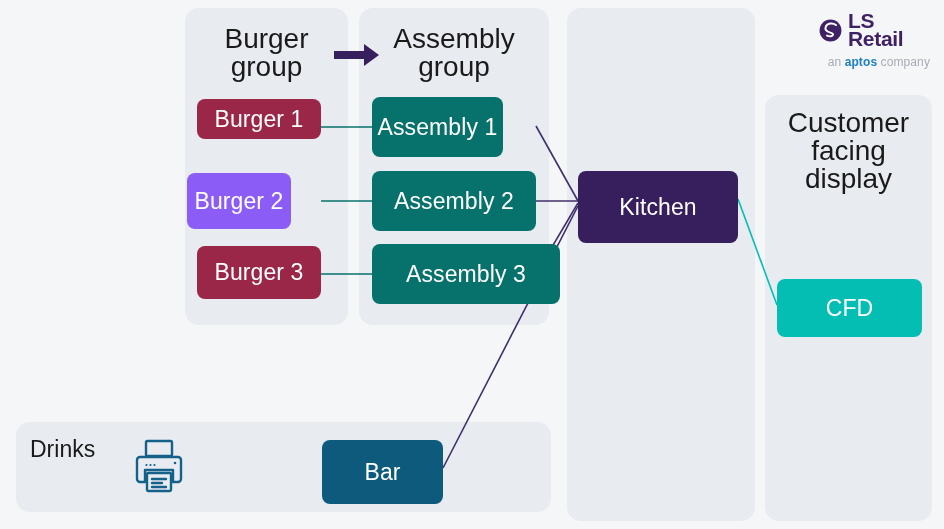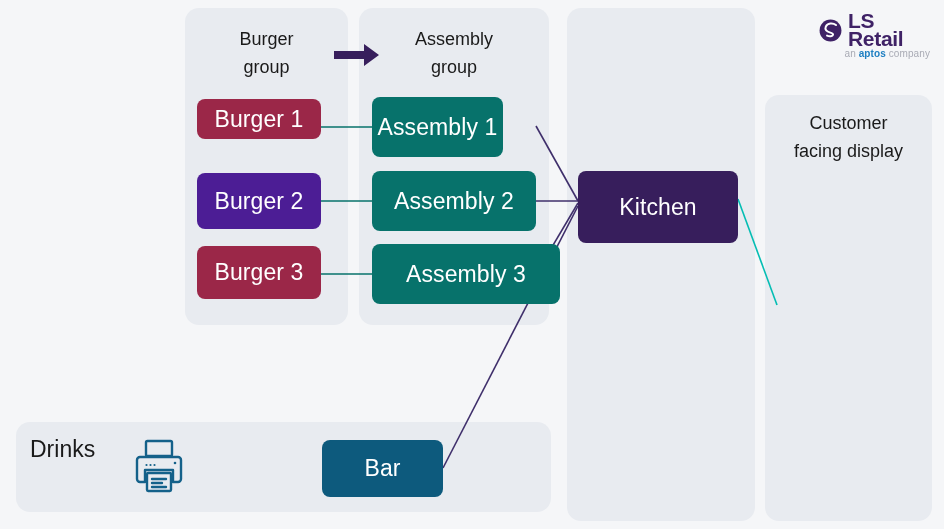--- a/index.html
+++ b/index.html
@@ -19,21 +19,21 @@
     position: absolute;
     background: #e8ebf0;
     border-radius: 14px;
   }
   .panel-title {
     position: absolute;
     left: 0;
     right: 0;
     text-align: center;
     color: #1a1a1a;
-    font-size: 18px;
+    font-size: 28px;
     line-height: 28px;
     font-weight: 400;
     white-space: pre-line;
   }
   .node {
     position: absolute;
     border-radius: 8px;
     display: flex;
     align-items: center;
     justify-content: center;
@@ -69,23 +69,23 @@
     flex: 0 0 auto;
   }
   #logo .logo-word {
     font-size: 21px;
     font-weight: bold;
     color: #3f2266;
     line-height: 18px;
     letter-spacing: -.3px;
   }
   #logo .logo-sub {
-    margin-top: 1px;
+    margin-top: 9px;
     text-align: right;
-    font-size: 10px;
+    font-size: 12px;
     line-height: 10px;
     color: #a9abb5;
     letter-spacing: .1px;
   }
   #logo .logo-sub b {
     color: #1e7fc2;
     font-weight: bold;
   }
   
   #printer-icon {
@@ -137,43 +137,46 @@
     <line x1="738" y1="199" x2="777" y2="305" stroke="#04bdb3" stroke-width="1.6"></line>
   </svg>
 
   <svg style="position:absolute; left:332px; top:42px; width:50px; height:26px;" viewBox="0 0 50 26" xmlns="http://www.w3.org/2000/svg">
     <path d="M2 9 L32 9 L32 2 L47 13 L32 24 L32 17 L2 17 Z" fill="#371e5c"></path>
   </svg>
 
   <div class="node" style="left:197px; top:99px; width:124px; height:40px; background:#9b2748;">
     <span>Burger 1</span>
   </div>
-  <div class="node" style="left:197px; top:173px; width:124px; height:56px; background:#4c1d95;">
+  <div class="node" style="left:187px; top:173px; width:104px; height:56px; background:#8b5cf6;">
     <span>Burger 2</span>
   </div>
   <div class="node" style="left:197px; top:246px; width:124px; height:53px; background:#9b2748;">
     <span>Burger 3</span>
   </div>
 
   <div class="node" style="left:372px; top:97px; width:131px; height:60px; background:#07726b;">
     <span>Assembly 1</span>
   </div>
   <div class="node" style="left:372px; top:171px; width:164px; height:60px; background:#07726b;">
     <span>Assembly 2</span>
   </div>
   <div class="node" style="left:372px; top:244px; width:188px; height:60px; background:#07726b;">
     <span>Assembly 3</span>
   </div>
 
   <div class="node" style="left:578px; top:171px; width:160px; height:72px; background:#371e5c;">
     <span>Kitchen</span>
   </div>
 
-
-  <div class="node" style="left:322px; top:440px; width:121px; height:57px; background:#0d5a7d;">
+  <div class="node" style="left:777px; top:279px; width:145px; height:58px; background:#04bdb3;">
+    <span>CFD</span>
+  </div>
+
+  <div class="node" style="left:322px; top:440px; width:121px; height:64px; background:#0d5a7d;">
     <span>Bar</span>
   </div>
 
   <svg id="printer-icon" viewBox="0 0 56 56" xmlns="http://www.w3.org/2000/svg" fill="none" stroke="#14618a" stroke-width="2.4" stroke-linecap="round" stroke-linejoin="round">
     <rect x="15" y="3" width="26" height="15" rx="1.5"></rect>
     <path d="M9 19 h38 a3 3 0 0 1 3 3 v19 a3 3 0 0 1 -3 3 h-5 v-12 h-28 v12 h-5 a3 3 0 0 1 -3 -3 v-19 a3 3 0 0 1 3 -3 z"></path>
     <rect x="16" y="35" width="24" height="18" rx="1.2"></rect>
     <line x1="21" y1="41" x2="35" y2="41"></line>
     <line x1="21" y1="45" x2="31" y2="45"></line>
     <line x1="21" y1="49" x2="35" y2="49"></line>

